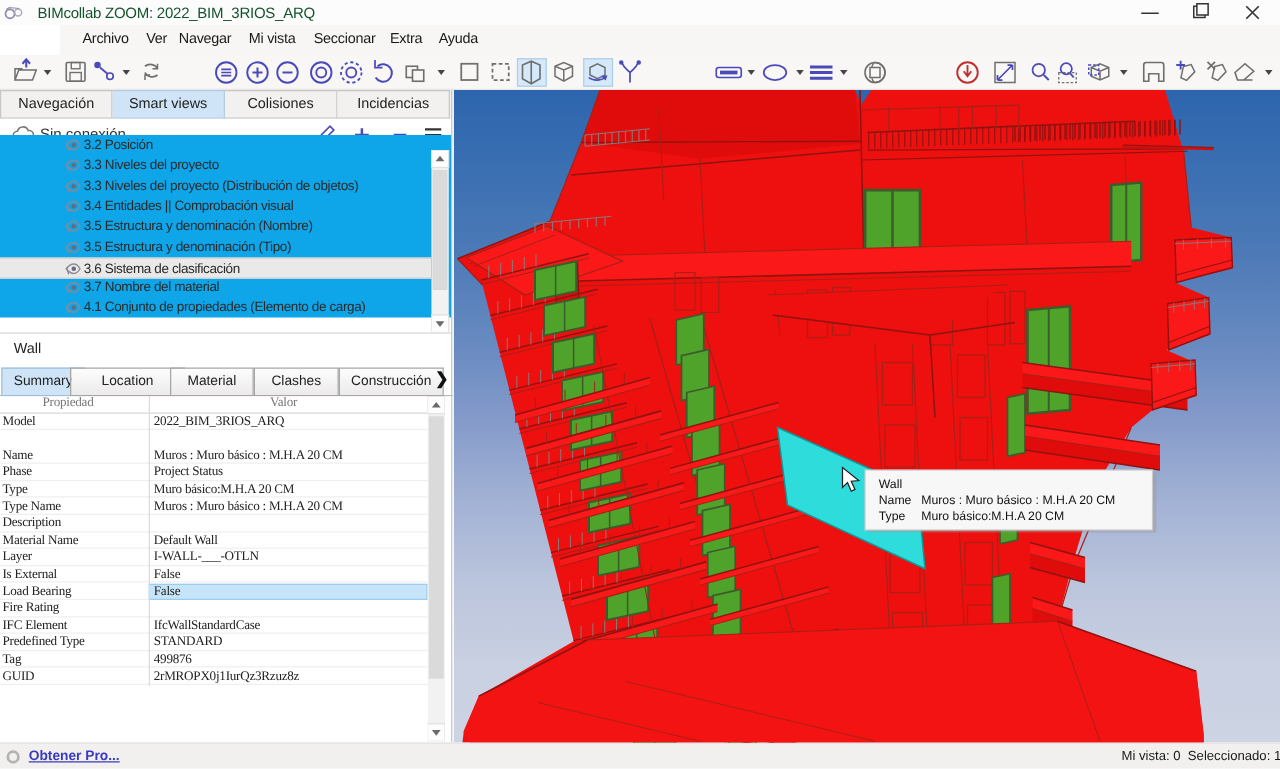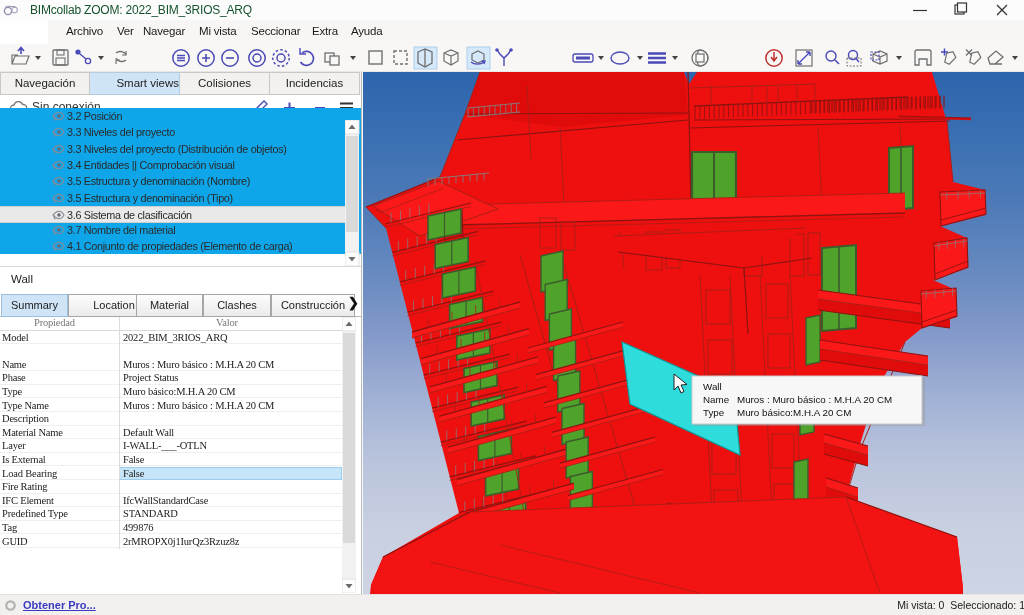--- a/index.html
+++ b/index.html
@@ -6,21 +6,21 @@
 #app{position:relative;width:1024px;height:615px;background:#fff;}
 .abs{position:absolute;}
 #titlebar{left:0;top:0;width:1024px;height:20px;background:#fdfcfc;}
 #title{left:30px;top:3px;font-size:12px;color:#14532d;letter-spacing:-0.2px;}
 #menubar{left:0;top:20px;width:1024px;height:24px;background:#f7f6f5;margin-left:48px;}
 .mi{position:absolute;top:5px;font-size:11.5px;color:#1a1a1a;letter-spacing:-0.2px;}
 #toolbar{left:0;top:44px;width:1024px;height:28px;background:#f8f7f6;border-bottom:1px solid #e8e6e4;}
 #tabs{left:0;top:72px;width:363px;height:23px;background:#f4f3f2;}
 .tab{position:absolute;top:0;height:23px;border:1px solid #c9c7c5;border-left:none;background:#f2f1ef;font-size:11.5px;color:#222;text-align:center;line-height:21px;}
 .tab.first{border-left:1px solid #c9c7c5;}
-.tab.active{background:#cfe4f7;border-color:#b5cbde;text-align:right;}
+.tab.active{background:#cfe4f7;border-color:#b5cbde;}
 #conn{left:0;top:95px;width:361px;height:25px;background:#fff;border-bottom:1px solid #e0e0e0;}
 #tree{left:0;top:108px;width:361px;height:146px;background:#0ea5e9;overflow:hidden;}
 .trow{position:absolute;left:0;width:345px;height:17px;font-size:10.8px;color:#2a2a2a;white-space:nowrap;letter-spacing:-0.3px;}
 .trow .txt{position:absolute;left:67px;top:2px;}
 .trow.sel{background:#e9e9e9;border-top:1px solid #cfcfcf;border-bottom:1px solid #cfcfcf;}
 #wallbar{left:0;top:266px;width:361px;height:26px;background:#fff;border-top:1px solid #d8d8d8;}
 #ptabs{left:0;top:292px;width:363px;height:25px;background:#fff;border-bottom:1px solid #b9b7b5;}
 .ptab{position:absolute;top:2px;height:23px;border:1px solid #a8a6a4;background:linear-gradient(#fdfdfd,#eceaea);font-size:11px;color:#222;text-align:center;line-height:21px;}
 .ptab.active{background:#cfe4f7;border-color:#9bc0dd;}
 #ptable{left:0;top:317px;width:342px;height:232px;background:#fff;font-size:10.5px;color:#222;letter-spacing:-0.2px;font-family:Liberation Serif, serif;}
@@ -220,21 +220,21 @@
 <rect x="0" y="0" width="14" height="14" fill="#fdfdfd" stroke="#e0e0e0" stroke-width="1"></rect>
 <path d="M3.5 9 L7 4.5 L10.5 9 Z" fill="#6a6a6a"></path>
 <rect x="0" y="132" width="14" height="14" fill="#fdfdfd" stroke="#e0e0e0" stroke-width="1"></rect>
 <path d="M3.5 137 L7 141.5 L10.5 137 Z" fill="#6a6a6a"></path>
 <rect x="1" y="16" width="12" height="96" fill="#dadada"></rect>
 </svg>
     <div class="abs" id="wallbar"></div>
     <span class="abs" style="left:11px;top:273px;font-size:11.5px;color:#222">Wall</span>
     <div class="abs" id="ptabs">
       <div class="ptab active" style="left:1px;width:67px">Summary</div>
-      <div class="ptab " style="left:68px;width:92px">Location</div>
+      <div class="ptab " style="left:56px;width:92px">Location</div>
       <div class="ptab " style="left:136px;width:67px">Material</div>
       <div class="ptab " style="left:203px;width:68px">Clashes</div>
       <div class="ptab " style="left:271px;width:84px">Construcción</div>
       <span style="position:absolute;left:348px;top:3px;font-size:13px;font-weight:bold;color:#111">❯</span>
     </div>
     <div class="abs" id="ptable">
       <div style="position:absolute;left:0;top:0;width:342px;height:13.5px;border-bottom:1px solid #d9d9d9;color:#777">
         <span style="position:absolute;left:34px;top:0">Propiedad</span>
         <span style="position:absolute;left:216px;top:0">Valor</span>
       </div>

